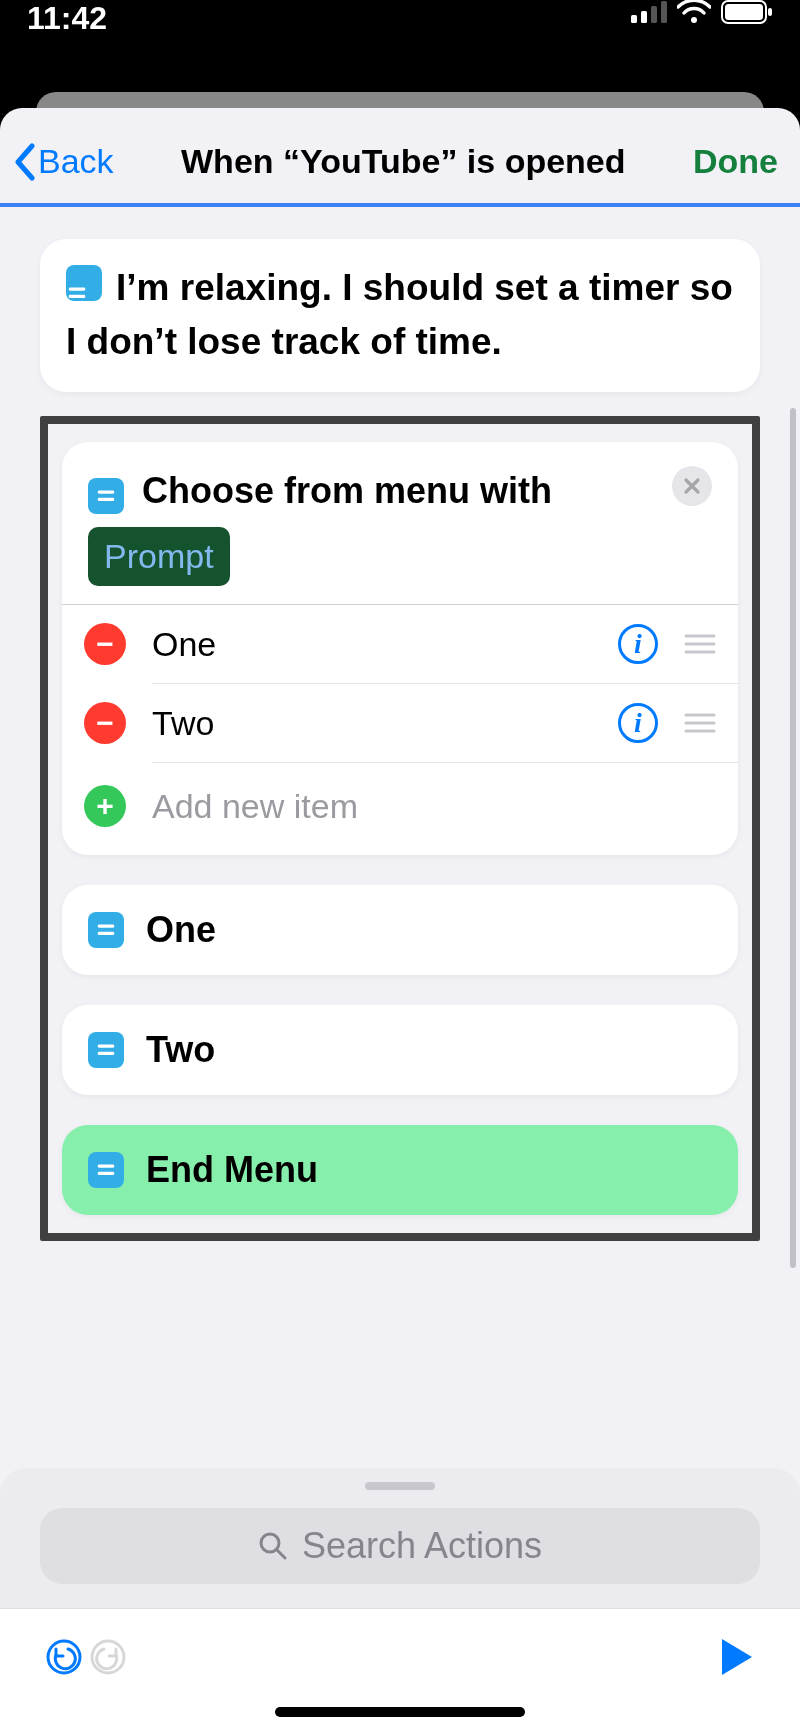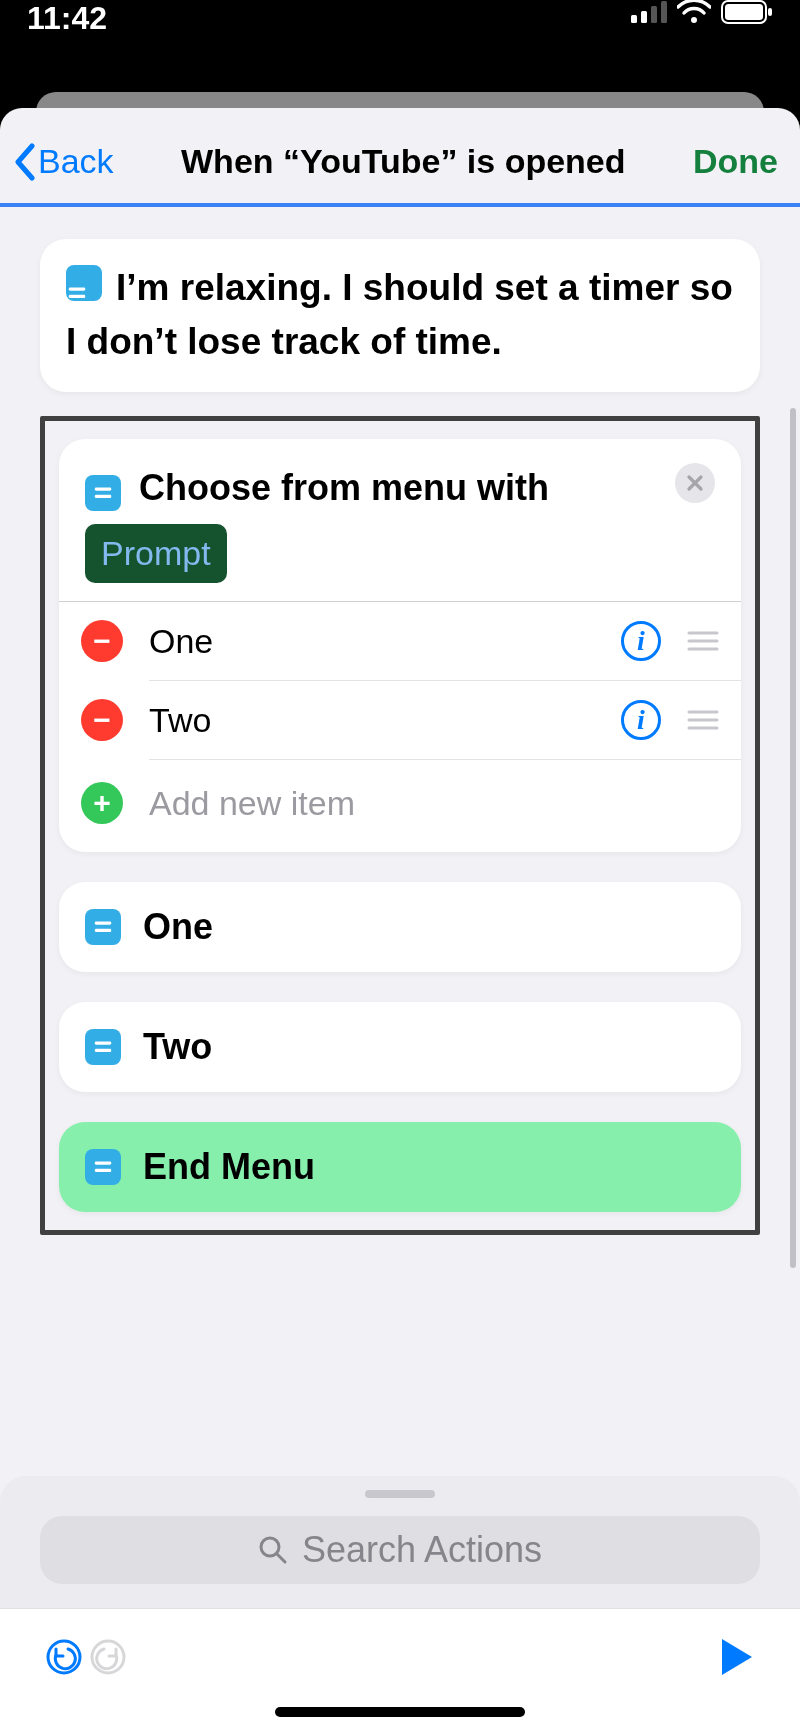--- a/index.html
+++ b/index.html
@@ -91,21 +91,21 @@
     display: inline-flex;
     align-items: center; justify-content: center;
     width: 36px; height: 36px;
     border-radius: 8px;
     background: #32ade6;
   }
   .script-icon svg { width: 22px; height: 22px; }
 
   
   .highlight {
-    border: 5px solid #404040;
+    border: 8px solid #404040;
     border-radius: 2px;
     margin-top: 24px;
     padding: 18px 14px;
   }
 
   
   .menu-card { }
   .menu-card .head {
     padding: 24px 26px 18px 26px;
     display: flex; align-items: flex-start;
@@ -185,21 +185,21 @@
     border-radius: 26px 26px 0 0;
     margin-top: 8px;
   }
   .grabber {
     width: 70px; height: 8px; background:#c7c7cd; border-radius: 4px;
     margin: 0 auto 18px auto;
   }
   .search-field {
     background:#dedee3;
     border-radius: 22px;
-    height: 68px;
+    height: 76px;
     display:flex; align-items:center; justify-content:center;
     gap: 14px;
     color:#85858b; font-size:36px;
   }
 
   .toolbar {
     background:#fff;
     display:flex; align-items:center; justify-content:space-between;
     padding: 26px 42px 52px 42px;
     border-top: 1px solid #e0e0e4;

